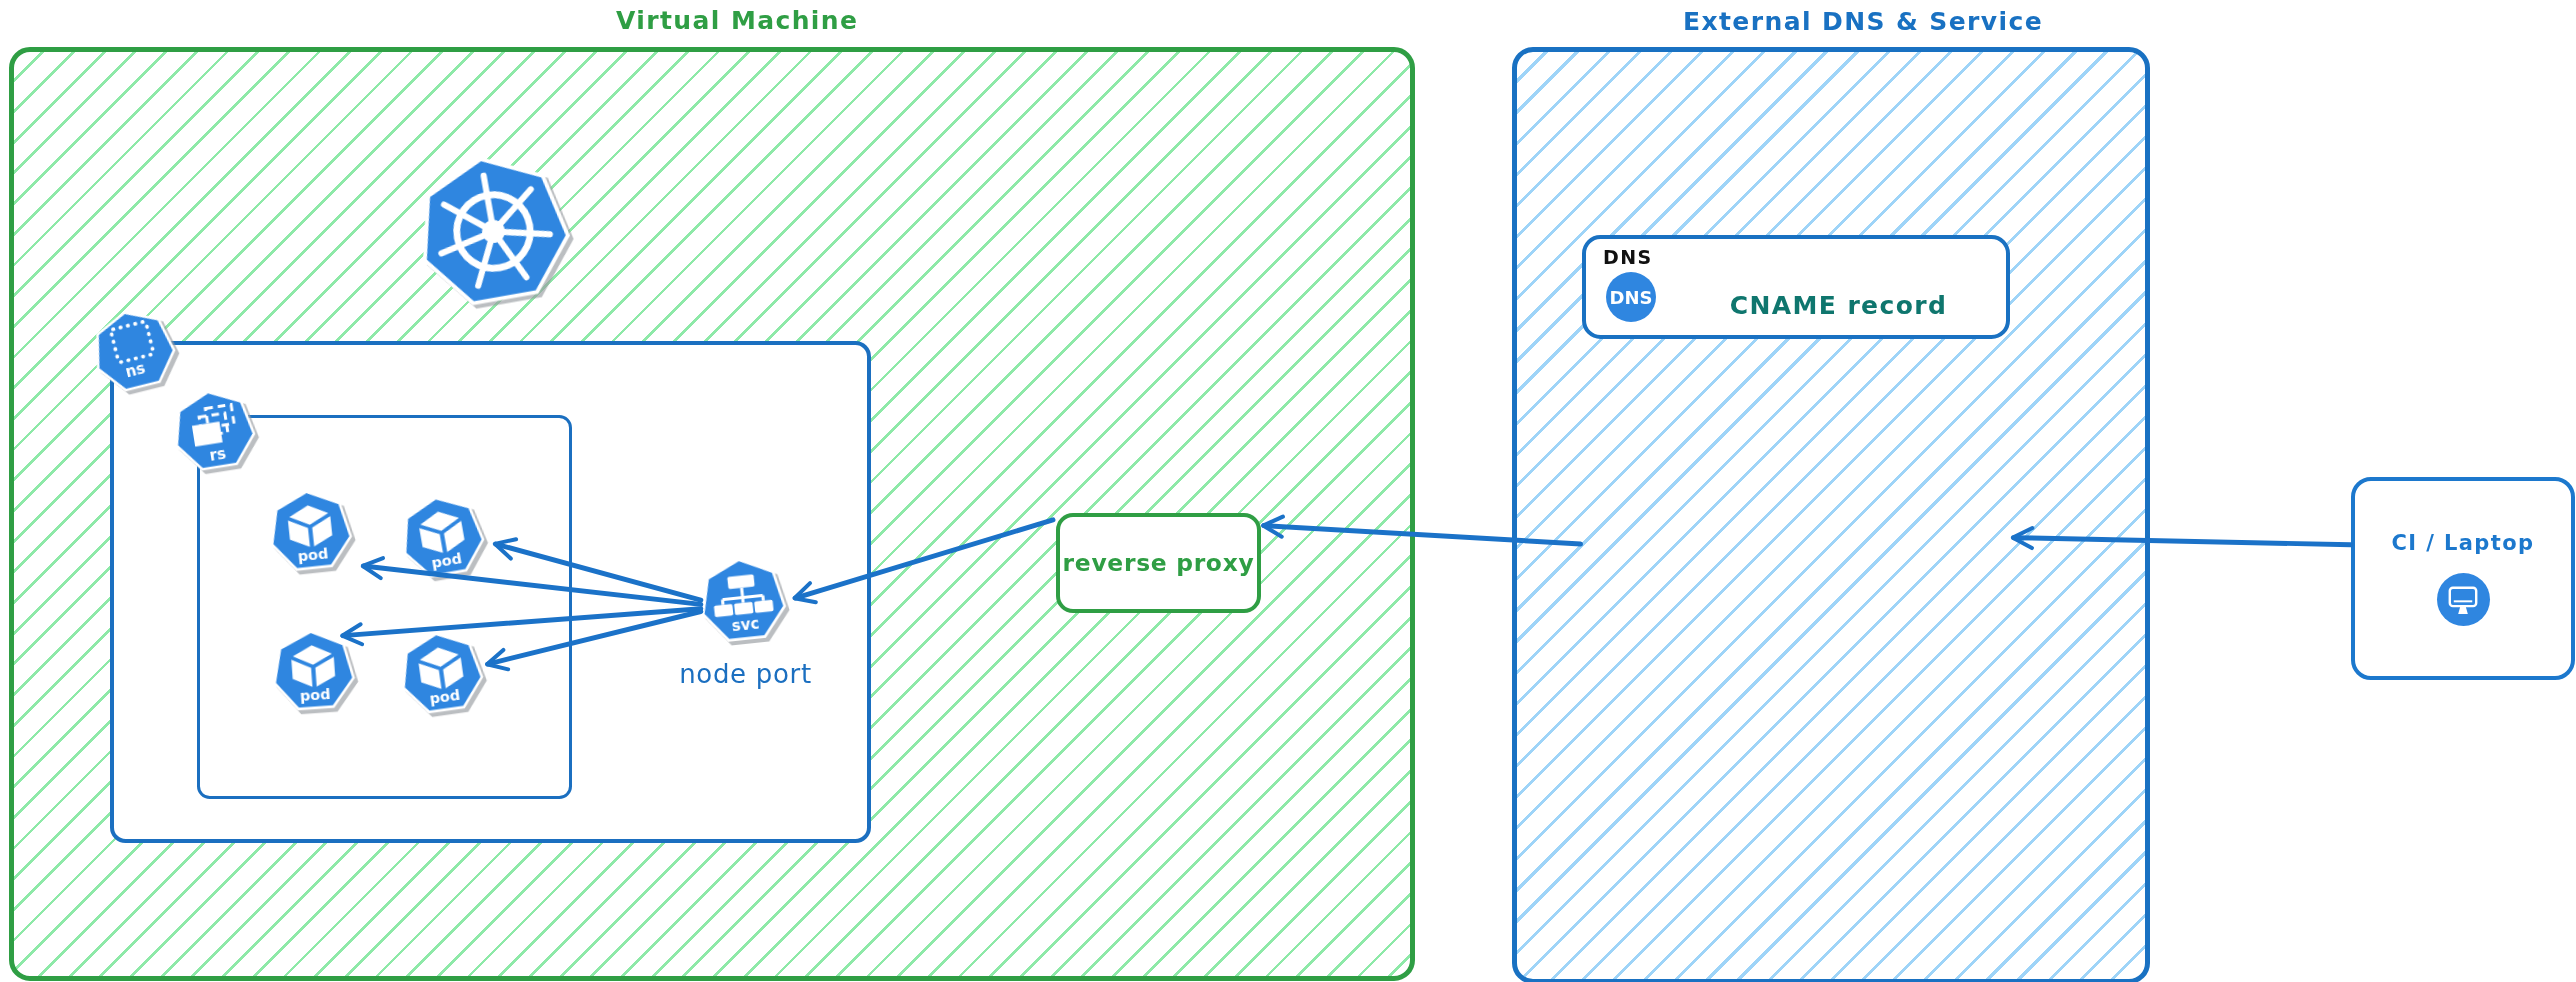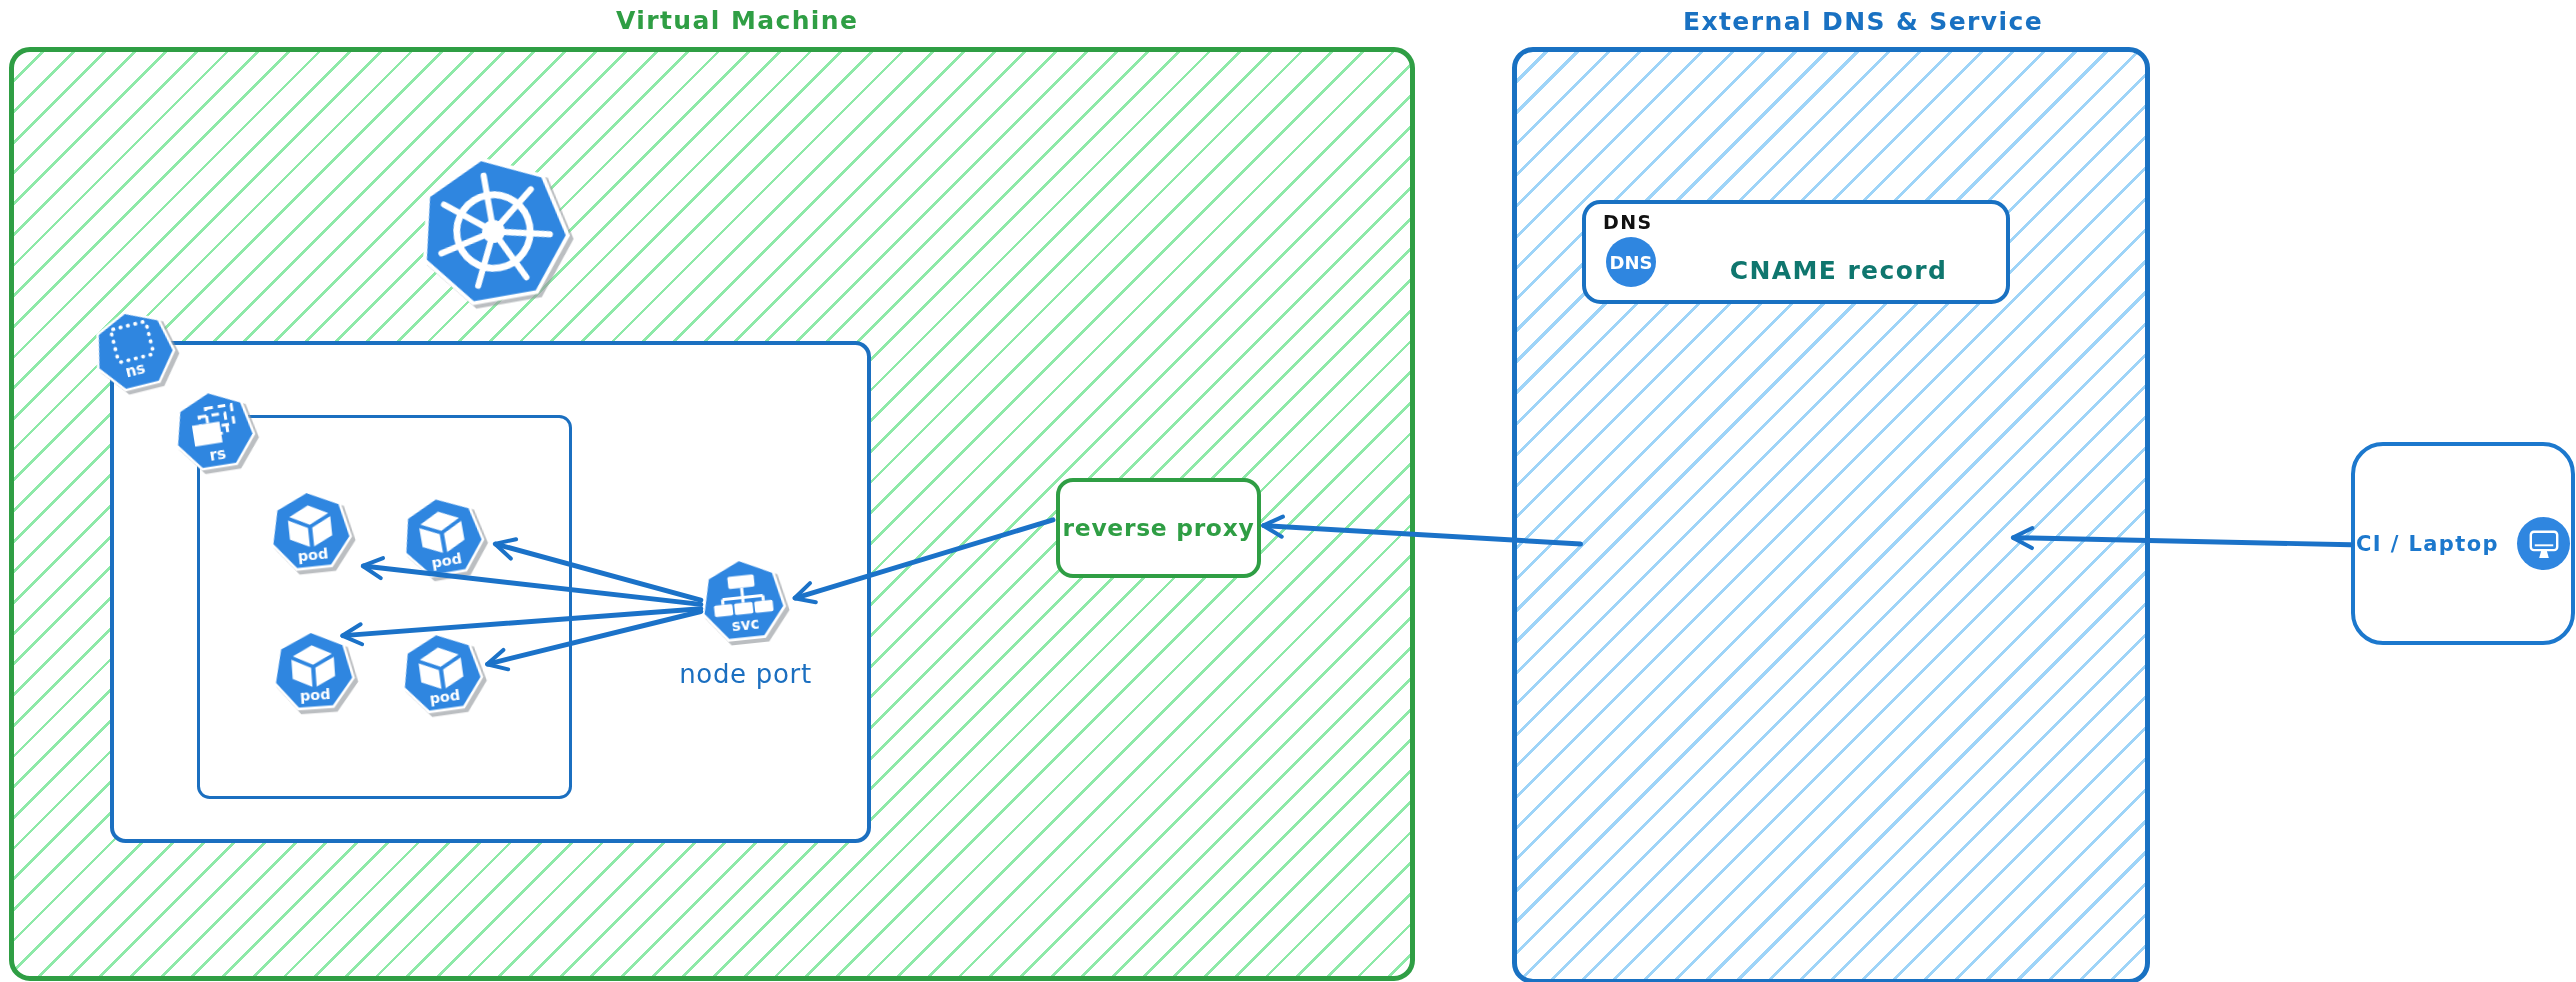--- a/index.html
+++ b/index.html
@@ -18,29 +18,29 @@
   .group-title{position:absolute;font-size:25px;font-weight:600;letter-spacing:1.4px;white-space:nowrap;}
   .vm-title{left:616px;top:5.7px;width:213px;text-align:center;color:#2f9e44;}
   .ext-title{left:1683px;top:7px;width:312px;text-align:center;color:#1971c2;}
 
   
   .ns-box{position:absolute;left:110px;top:341px;width:753px;height:494px;
     background:#fff;border:4.3px solid #1b6fc0;border-radius:15.6px;}
   .rs-box{position:absolute;left:197px;top:415px;width:369px;height:378px;
     background:#fff;border:3.6px solid #1b6fc0;border-radius:12.8px;}
 
-  .label-box{position:absolute;background:#fff;display:flex;align-items:center;justify-content:center;}
+  .label-box{position:absolute;background:#fff;display:flex;align-items:center;justify-content:center;margin-top:35px;}
   .reverse-proxy{left:1056px;top:478px;width:197px;height:92px;
     border:4.3px solid #2f9e44;border-radius:17px;color:#2f9e44;font-size:23.4px;font-weight:600;letter-spacing:0.7px;}
   .dns-box{left:1582px;top:200px;width:420px;height:96px;
     border:4.3px solid #1971c2;border-radius:18.5px;}
   .worker-box{left:1582px;top:493px;width:420px;height:85px;
     border:4.3px solid #1971c2;border-radius:18.5px;color:#1971c2;font-size:25.6px;font-weight:600;letter-spacing:0.7px;}
   .ci-box{left:2351px;top:442px;width:216px;height:195px;
-    border:4.3px solid #1c78cd;border-radius:32px;flex-direction:row;gap:18px;}
+    border:4.3px solid #1c78cd;border-radius:20px;flex-direction:column;gap:18px;}
 
   .dns-tag{position:absolute;left:17px;top:7px;color:#111111;font-size:19px;font-weight:700;letter-spacing:1.4px;}
   .dns-circle{position:absolute;left:20px;top:33px;width:50px;height:50px;border-radius:50%;
     background:#2f86e0;color:#fff;display:flex;align-items:center;justify-content:center;
     font-size:18px;font-weight:700;}
   .cname-label{position:absolute;left:85px;top:18px;right:0;height:100%;display:flex;align-items:center;
     justify-content:center;color:#0f766e;font-size:25px;font-weight:700;letter-spacing:1.4px;}
 
   .ci-label{color:#1c78cd;font-size:21px;font-weight:700;letter-spacing:1.4px;}
   .monitor-circle{width:53px;height:53px;border-radius:50%;background:#2f86e0;

